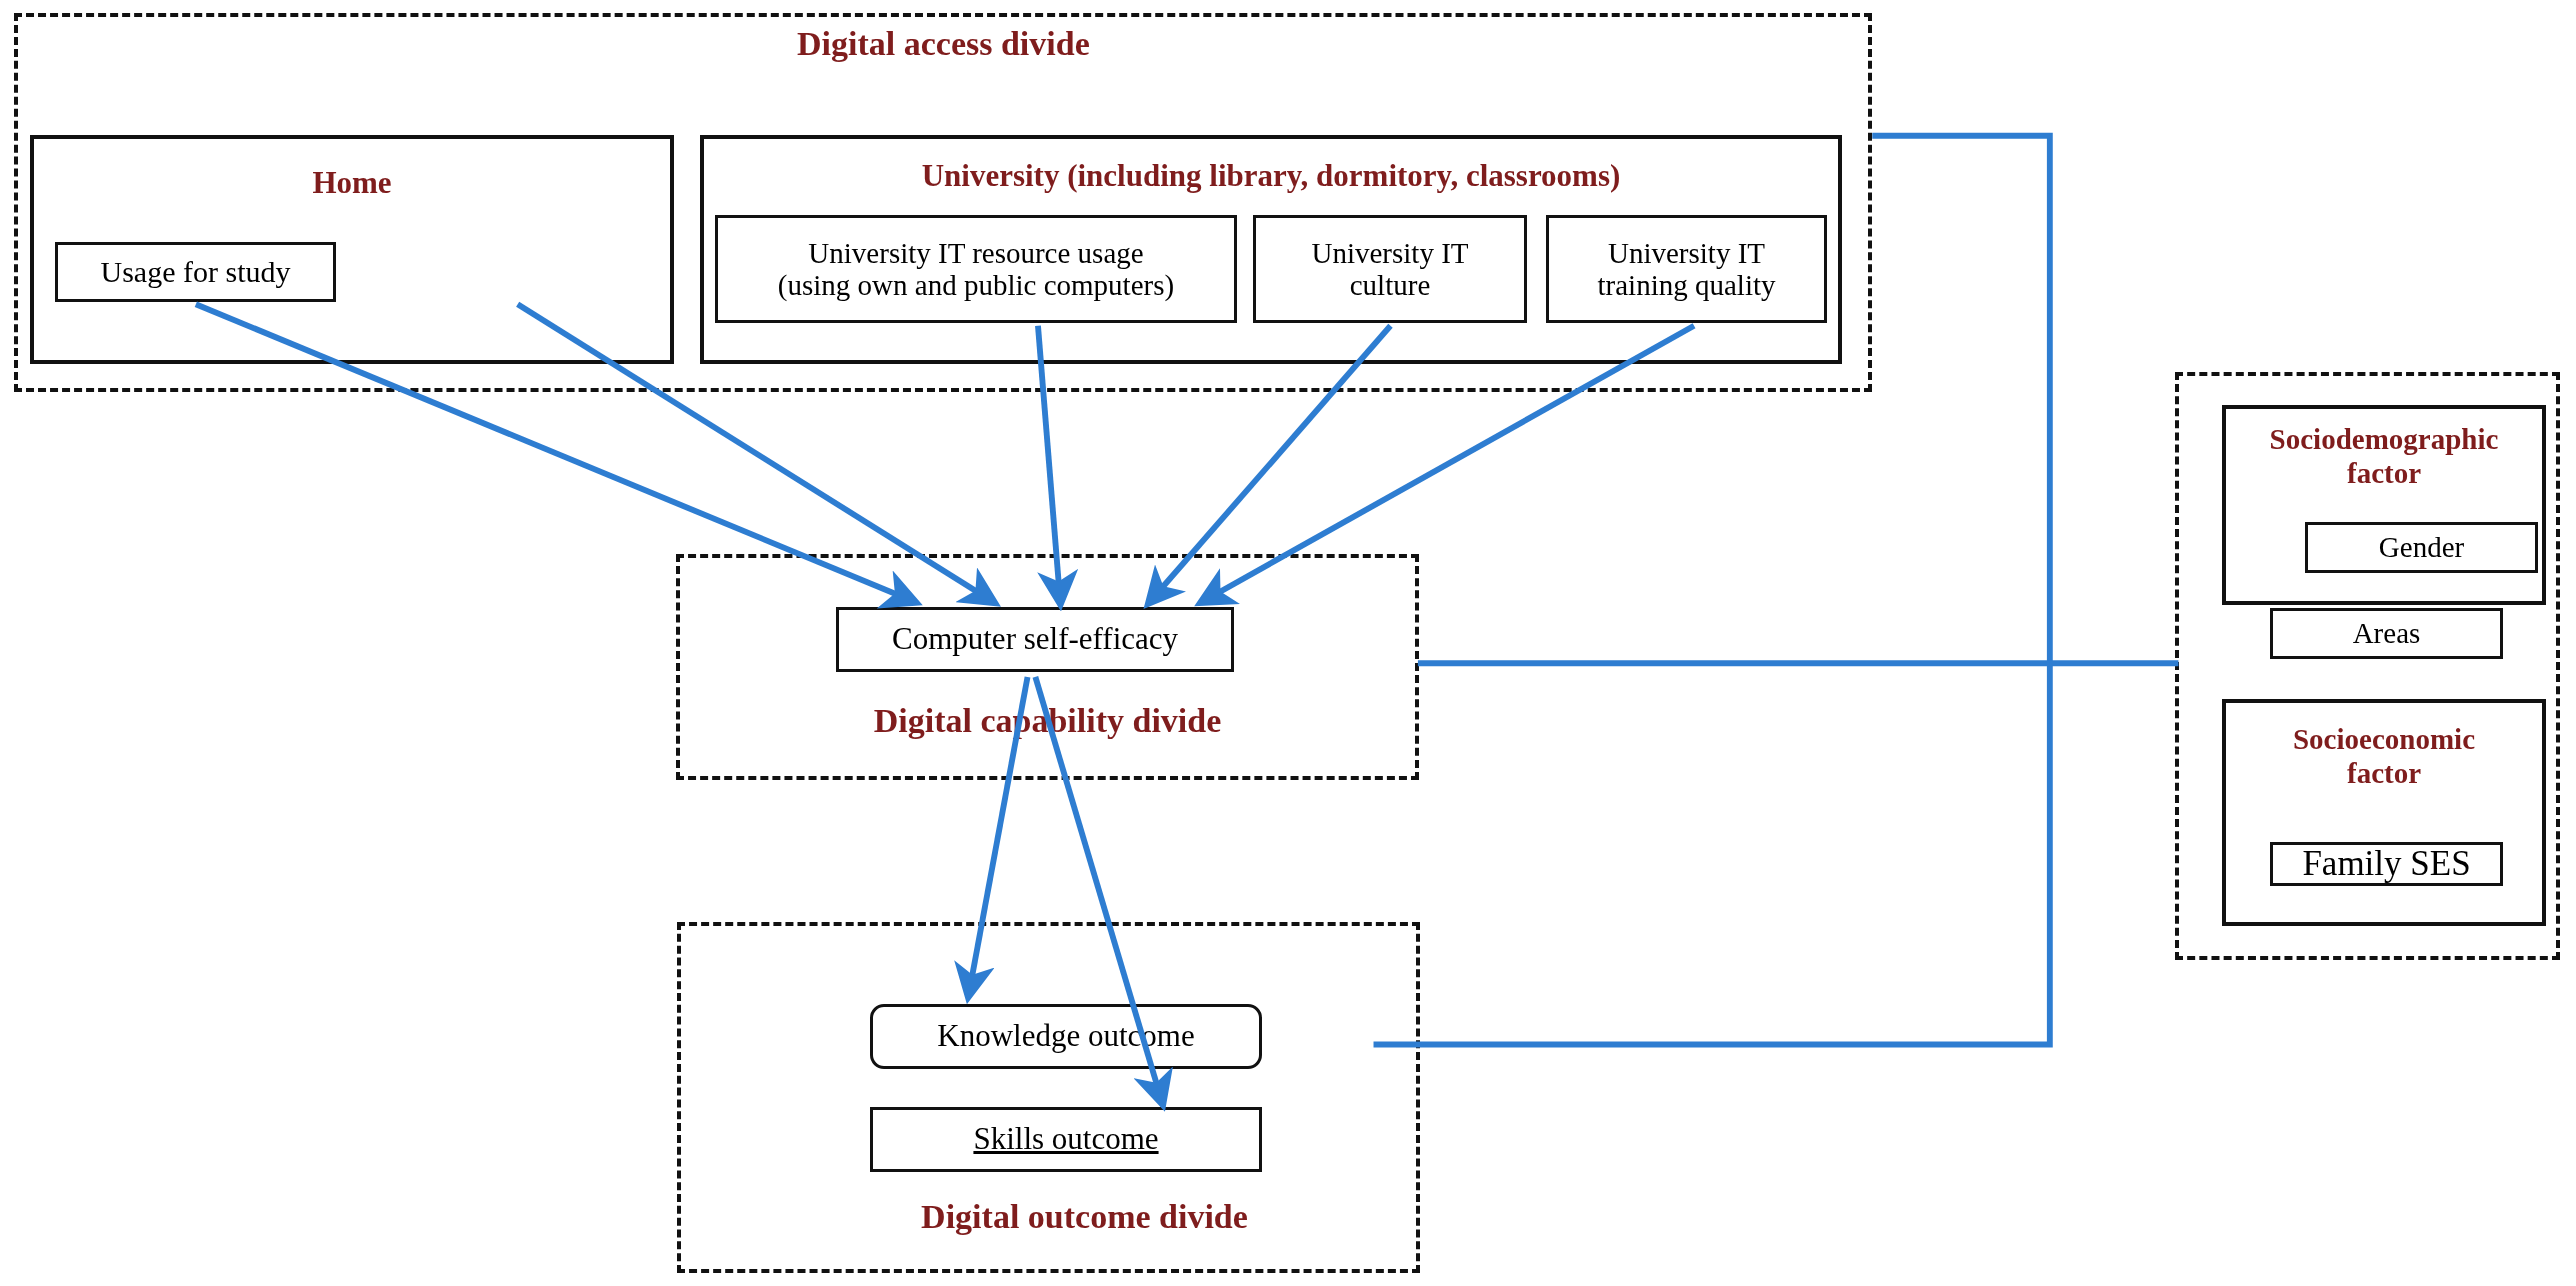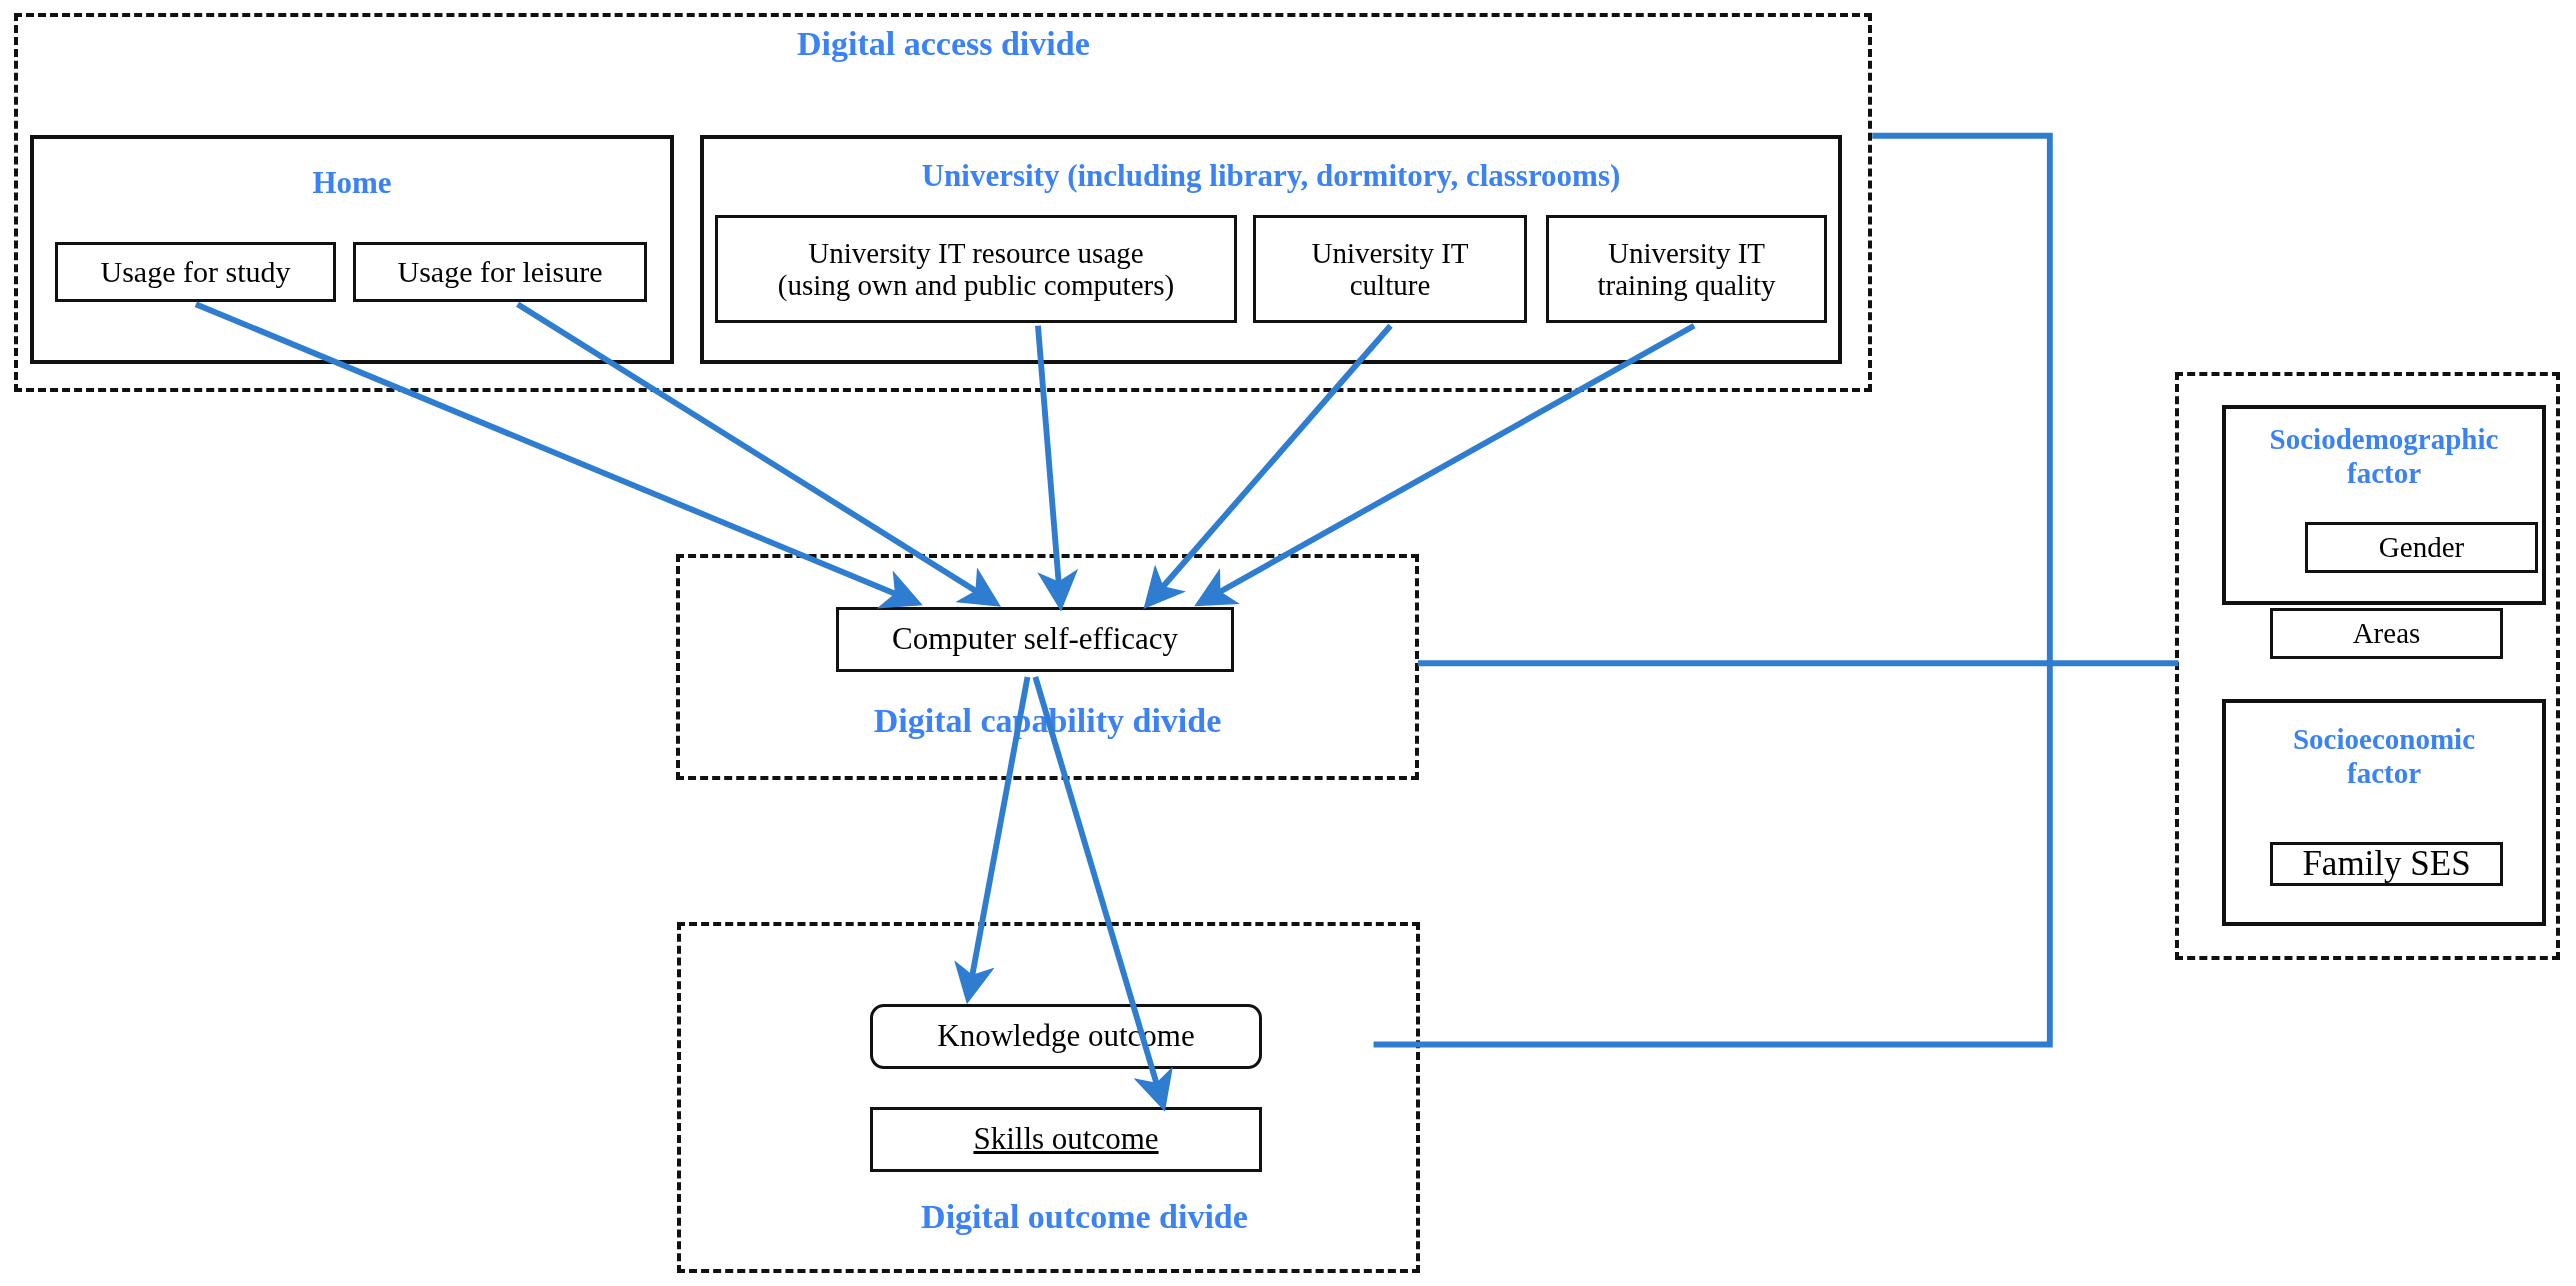--- a/index.html
+++ b/index.html
@@ -41,21 +41,21 @@
     text-align: center;
     line-height: 1.12;
   }
 
   
   .group-title {
     position: absolute;
     font-weight: bold;
     text-align: center;
     white-space: nowrap;
-    color: #3b82f6;
+    color: #7f1d1d;
   }
   .group-title.wrap { white-space: normal; }
 
   .leaf-label {
     display: block;
     padding: 0 6.5px;
     color: #000000;
   }
 
   
@@ -77,23 +77,20 @@
 
   <div class="group-title" style="left:14.4px; top:25px; width:1858px; font-size:34px;">Digital access divide</div>
 
   <div class="solid-box" style="left:30px; top:135px; width:644px; height:229px;"></div>
   <div class="group-title" style="left:30px; top:165px; width:644px; font-size:31px;">Home</div>
 
   <div class="leaf-box" style="left:55px; top:242px; width:281px; height:60px; font-size:30px;">
     <span class="leaf-label">Usage for study</span>
   </div>
 
-  <div class="leaf-box" style="left:353px; top:242px; width:294px; height:60px; font-size:30px;">
-    <span class="leaf-label">Usage for leisure</span>
-  </div>
 
   <div class="solid-box" style="left:700px; top:135px; width:1142px; height:229px;"></div>
   <div class="group-title" style="left:700px; top:158px; width:1142px; font-size:31px;">University (including library, dormitory, classrooms)</div>
 
   <div class="leaf-box" style="left:715px; top:215px; width:522px; height:108px; font-size:29px; flex-direction:column;">
     <span class="leaf-label">University IT resource usage</span>
     <span class="leaf-label">(using own and public computers)</span>
   </div>
 
   <div class="leaf-box" style="left:1253px; top:215px; width:274px; height:108px; font-size:29px; flex-direction:column;">

